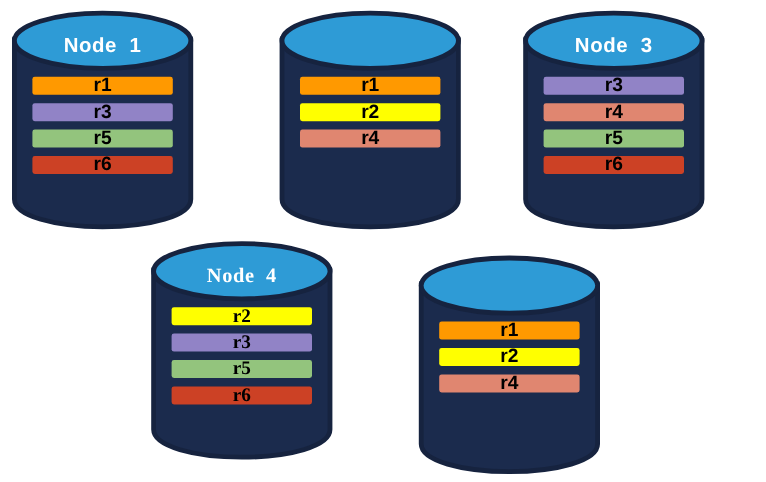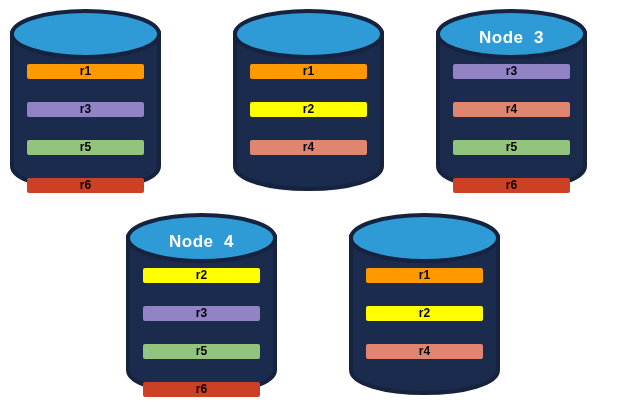--- a/index.html
+++ b/index.html
@@ -47,44 +47,45 @@
   .records {
     position: absolute;
     left: 0;
     top: 58px;
     width: 155px;
   }
   .record-bar {
     position: relative;
     height: 15px;
     width: 117px;
-    margin: 0 auto 23px auto;
+    margin: 0 auto 7px auto;
     border-radius: 2px;
     text-align: center;
     line-height: 15px;
-    font-size: 12px;
+    font-size: 16px;
     font-weight: bold;
     color: #000000;
   }
   
   #node-0 { left: 8px;   top: 6px; }
   #node-1 { left: 231px; top: 6px; }
   #node-2 { left: 434px; top: 6px; }
-  #node-3 { left: 124px; top: 210px; }
+  #node-3 { left: 124px; top: 198px; font-family: Liberation Serif, serif; }
   #node-4 { left: 347px; top: 210px; }
 </style>
 </head>
 <body>
 
 <div id="canvas">
     <div class="node" id="node-0">
       <svg viewBox="0 0 155 186">
         <path d="M4,26 L4,160 C4,174 38,183 77.5,183 C117,183 151,174 151,160 L151,26 Z" fill="#1B2B4D" stroke="#16233F" stroke-width="4" stroke-linejoin="round"></path>
         <ellipse cx="77.5" cy="28" rx="73.5" ry="23" fill="#2E9BD6" stroke="#16233F" stroke-width="4"></ellipse>
       </svg>
+      <div class="node-title">Node  1</div>
       <div class="records">
         <div class="record-bar" style="background: rgb(255, 153, 0);">r1</div>
         <div class="record-bar" style="background: rgb(145, 131, 198);">r3</div>
         <div class="record-bar" style="background: rgb(147, 196, 125);">r5</div>
         <div class="record-bar" style="background: rgb(204, 65, 37);">r6</div>
       </div>
     </div>
     <div class="node" id="node-1">
       <svg viewBox="0 0 155 186">
         <path d="M4,26 L4,160 C4,174 38,183 77.5,183 C117,183 151,174 151,160 L151,26 Z" fill="#1B2B4D" stroke="#16233F" stroke-width="4" stroke-linejoin="round"></path>

